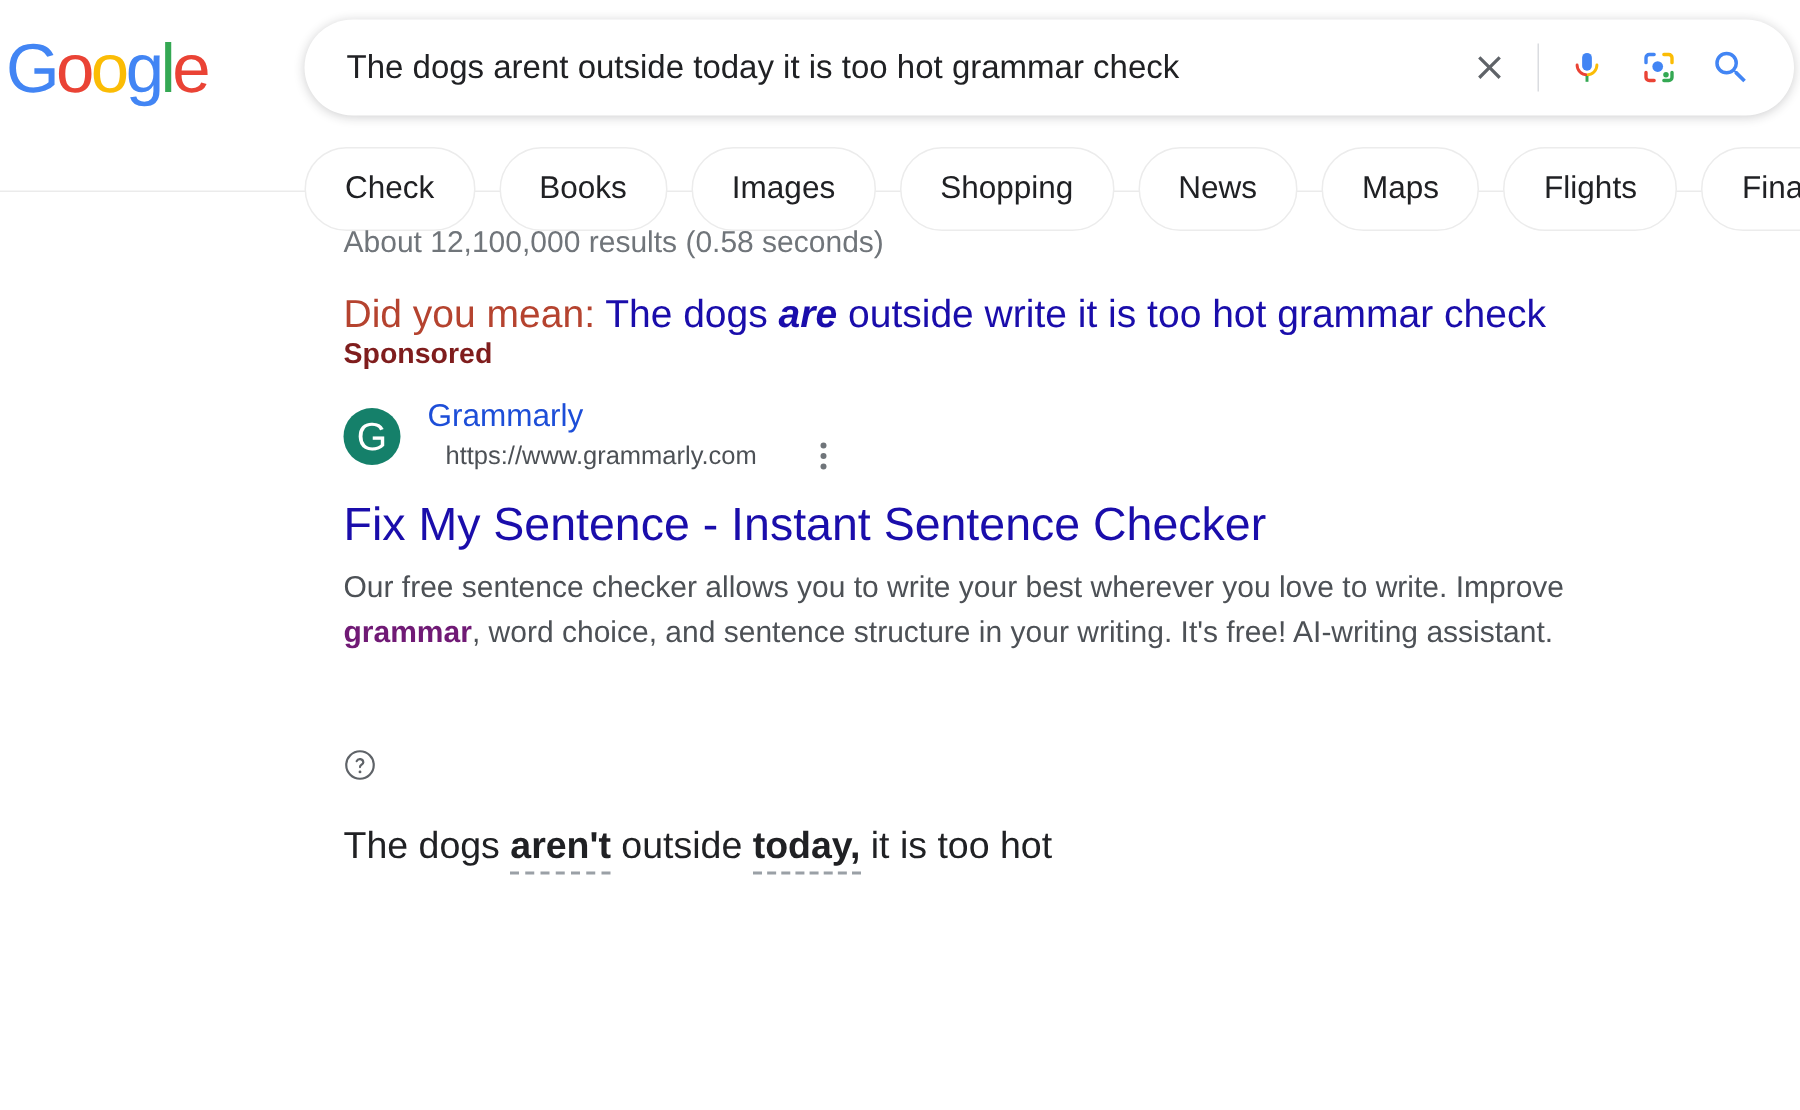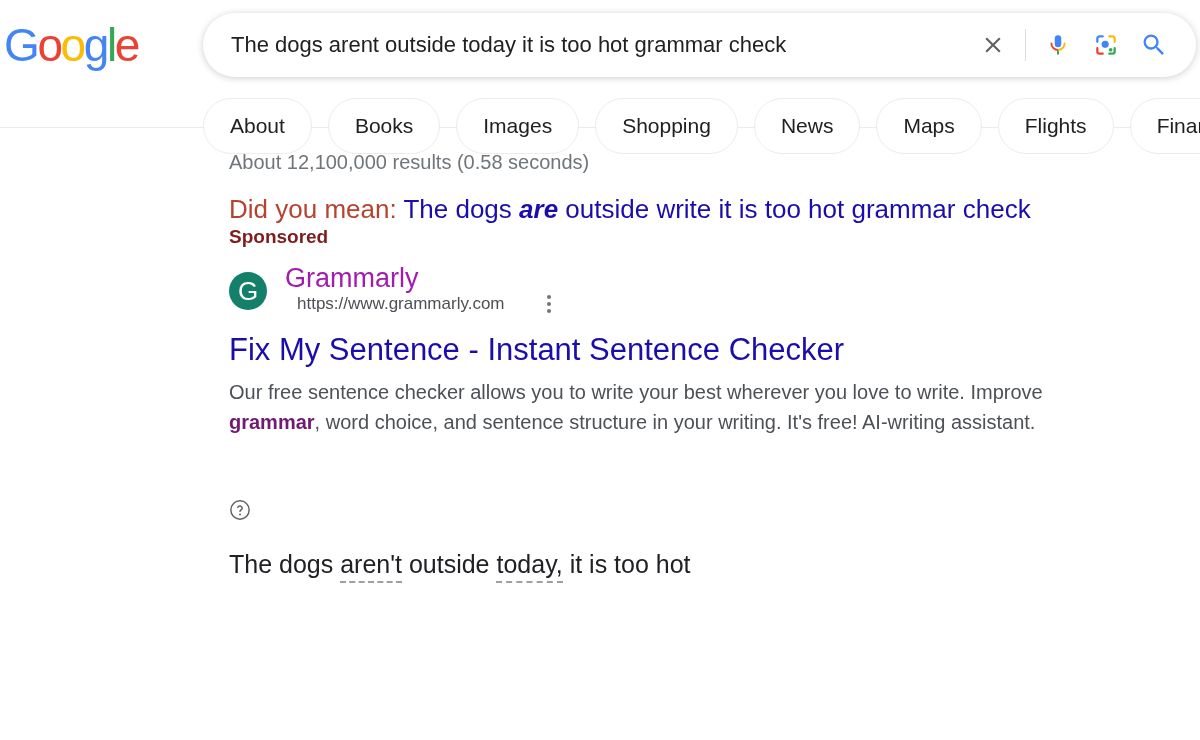--- a/index.html
+++ b/index.html
@@ -142,21 +142,21 @@
     flex: 0 0 auto;
     position: relative;
   }
   .favicon .g-glyph {
     color: #ffffff;
     font-size: 26px;
     line-height: 26px;
     font-family: "Liberation Sans", sans-serif;
   }
   .ad-site-meta { display: flex; flex-direction: column; }
-  .ad-site-name { font-size: 27px; color: #a21caf; line-height: 26px; }
+  .ad-site-name { font-size: 21px; color: #1d4ed8; line-height: 26px; }
   .ad-url-row { display: flex; align-items: center; gap: 38px; margin-left: 12px; }
   .ad-url { font-size: 17px; color: #4d5156; line-height: 22px; }
   .kebab { display: flex; flex-direction: column; gap: 3px; cursor: pointer; padding: 4px; }
   .kebab i { width: 4px; height: 4px; border-radius: 50%; background: #70757a; display: block; }
 
   .ad-title {
     margin-top: 14px;
     font-size: 31px;
     line-height: 38px;
     color: #1a0dab;
@@ -181,21 +181,21 @@
   .gc-title { font-size: 35px; line-height: 42px; color: #202124; }
   .help-icon { cursor: pointer; display: block; }
 
   .gc-sentence {
     margin-top: 26px;
     font-size: 25px;
     line-height: 34px;
     color: #202124;
   }
   .corr {
-    font-weight: normal;
+    font-weight: bold;
     border-bottom: 2px dashed #9aa0a6;
     padding-bottom: 3px;
   }
 </style>
 </head>
 <body>
 
 <div class="header">
 
   <div class="logo">
@@ -235,21 +235,21 @@
 
     <button class="icon-btn">
       <svg width="28" height="28" viewBox="0 0 24 24">
         <path d="M15.5 14h-.79l-.28-.27A6.47 6.47 0 0 0 16 9.5 6.5 6.5 0 1 0 9.5 16c1.61 0 3.09-.59 4.23-1.57l.27.28v.79l5 4.99L20.49 19zm-6 0A4.5 4.5 0 1 1 14 9.5 4.5 4.5 0 0 1 9.5 14z" fill="#4285F4"></path>
       </svg>
     </button>
   </div>
 
   <div class="tabs">
     <div class="tab">
-        <span>About</span>
+        <span>Check</span>
       </div>
     <div class="tab">
         <span>Books</span>
       </div>
     <div class="tab">
         <span>Images</span>
       </div>
     <div class="tab">
         <span>Shopping</span>
       </div>

